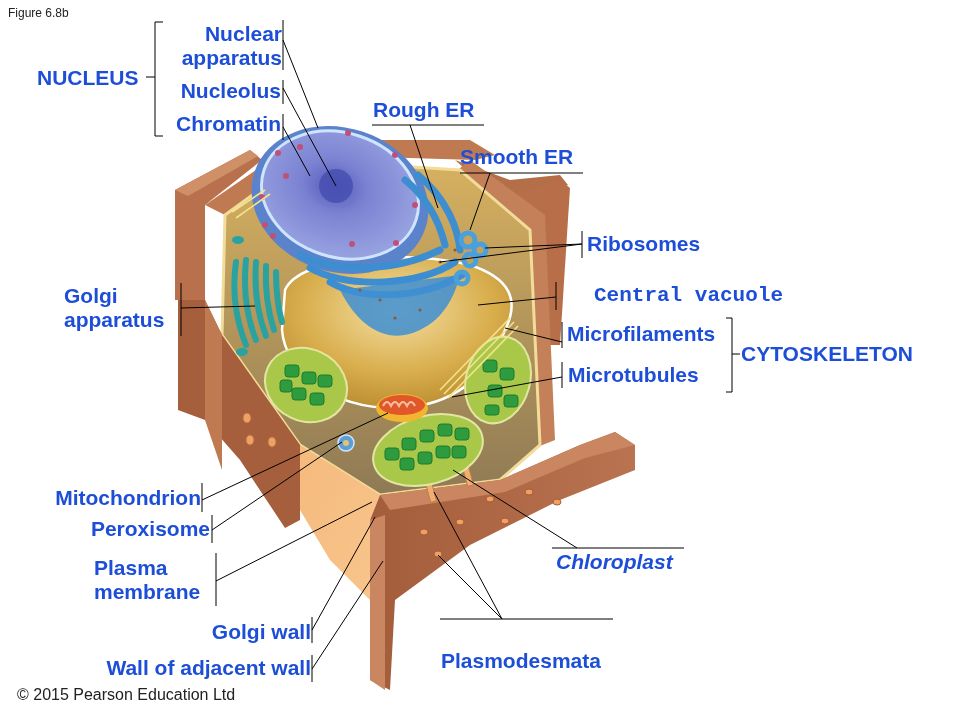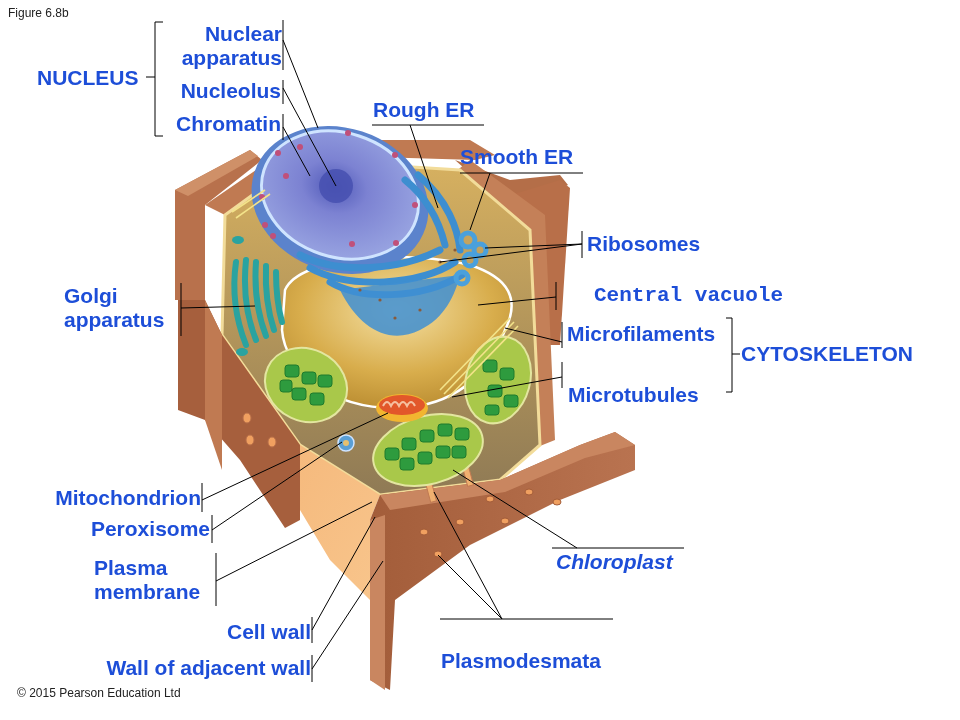--- a/index.html
+++ b/index.html
@@ -265,33 +265,33 @@
   <span class="two">apparatus</span>
 </div>
 <div class="lbl r" style="left:160px; top:79px; width:121px;">Nucleolus</div>
 <div class="lbl r" style="left:160px; top:112px; width:121px;">Chromatin</div>
 
 <div class="lbl" style="left:373px; top:98px;">Rough ER</div>
 <div class="lbl" style="left:460px; top:145px;">Smooth ER</div>
 <div class="lbl" style="left:587px; top:232px;">Ribosomes</div>
 <div class="lbl" style="left:594px; top:284px;font-family:Liberation Mono, monospace;">Central vacuole</div>
 <div class="lbl" style="left:567px; top:322px;">Microfilaments</div>
-<div class="lbl" style="left:568px; top:363px;margin-top:20px;">Microtubules</div>
+<div class="lbl" style="left:568px; top:363px;">Microtubules</div>
 <div class="lbl" style="left:741px; top:342px;">CYTOSKELETON</div>
 
 <div class="lbl" style="left:64px; top:284px;">
   <span class="two">Golgi</span>
   <span class="two">apparatus</span>
 </div>
 
 <div class="lbl r" style="left:30px; top:486px; width:171px;">Mitochondrion</div>
 <div class="lbl r" style="left:40px; top:517px; width:170px;">Peroxisome</div>
 <div class="lbl" style="left:94px; top:556px;">
   <span class="two">Plasma</span>
   <span class="two">membrane</span>
 </div>
-<div class="lbl r" style="left:100px; top:620px; width:211px;">Cell wall</div>
+<div class="lbl r" style="left:100px; top:620px; width:211px;">Golgi wall</div>
 <div class="lbl r" style="left:60px; top:656px; width:251px;">Wall of adjacent wall</div>
 
 <div class="lbl" style="left:556px; top:550px;font-style:italic;">Chloroplast</div>
 <div class="lbl" style="left:441px; top:621px;margin-top:28px;">Plasmodesmata</div>
 
-<div class="small" style="left:17px; top:686px; font-size:12px;">© 2015 Pearson Education Ltd</div>
+<div class="small" style="left:17px; top:686px; font-size:16px;">© 2015 Pearson Education Ltd</div>
 
 </body></html>

